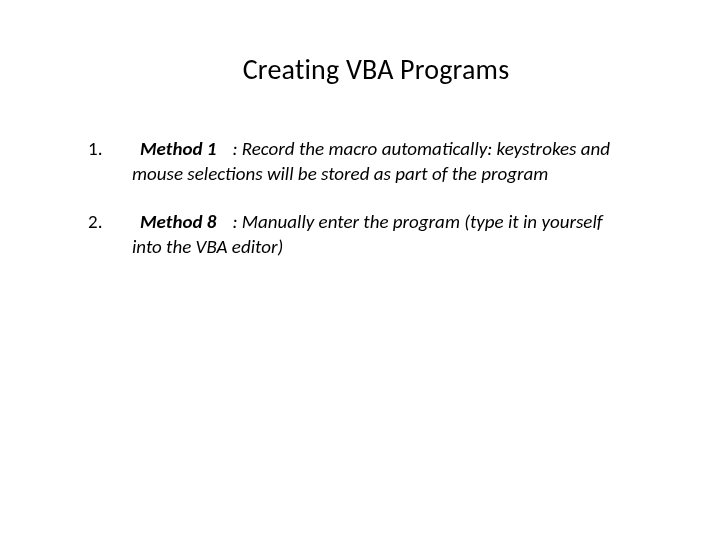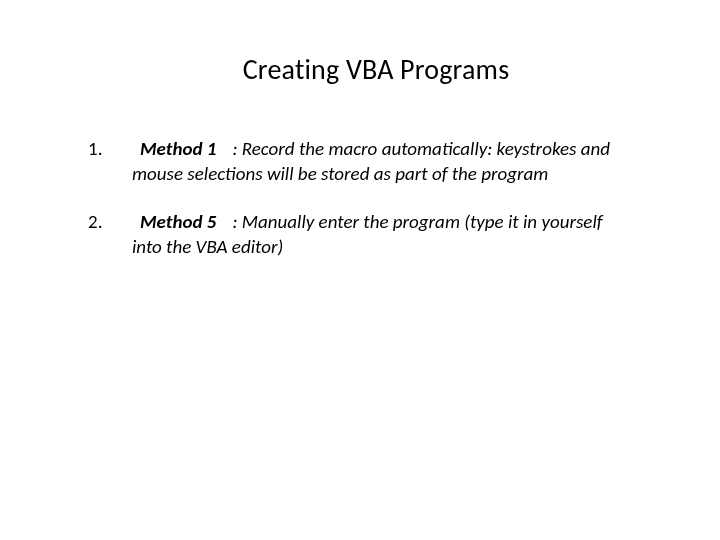--- a/index.html
+++ b/index.html
@@ -52,16 +52,16 @@
 <div class="list-container">
   <div class="list-item">
     <span class="list-number">1.</span>
     <span class="list-content">
       <span class="method-label">Method 1</span><span>: Record the macro automatically: keystrokes and mouse selections will be stored as part of the program</span>
     </span>
   </div>
   <div class="list-item">
     <span class="list-number">2.</span>
     <span class="list-content">
-      <span class="method-label">Method 5</span><span>: Manually enter the program (type it in yourself into the VBA editor)</span>
+      <span class="method-label">Method 8</span><span>: Manually enter the program (type it in yourself into the VBA editor)</span>
     </span>
   </div>
 </div>
 
 </body></html>

